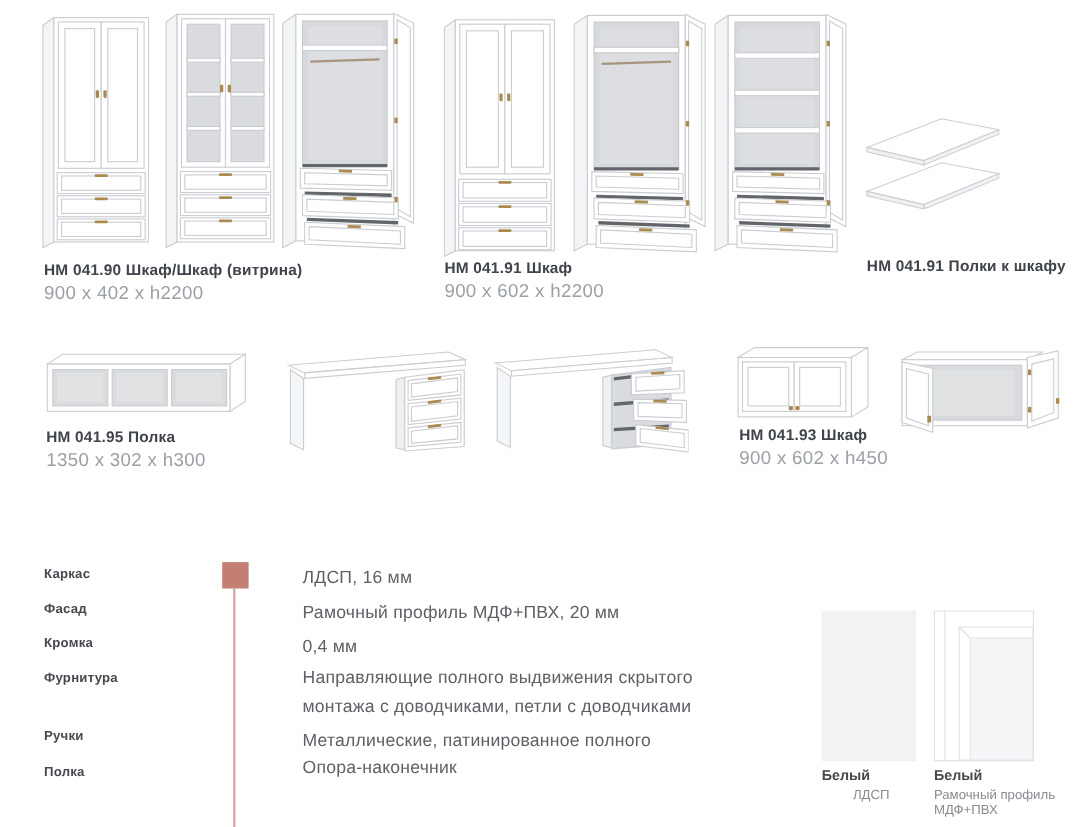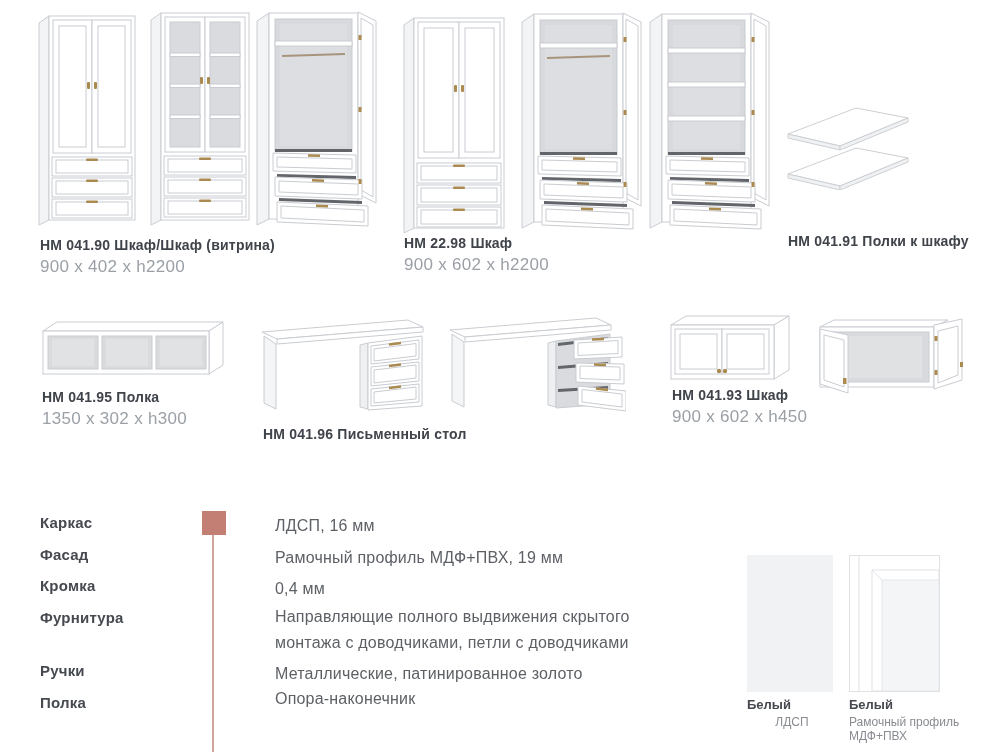--- a/index.html
+++ b/index.html
@@ -5,21 +5,21 @@
   * { margin:0; padding:0; box-sizing:border-box; }
   html,body { background:#ffffff; }
   .canvas {
     position:relative; width:981px; height:752px; background:#ffffff;
     font-family:"Liberation Sans", sans-serif; overflow:hidden;
   }
   figure { position:absolute; }
   .p-caption { position:absolute; }
   .p-title { font-size:14px; font-weight:bold; color:#3f434a; letter-spacing:.2px; white-space:nowrap; }
   .p-dims  { font-size:17px; color:#9ba0a6; margin-top:4px; letter-spacing:.3px; white-space:nowrap; }
-  .spec-label { position:absolute; left:40px; font-size:15px; font-weight:bold; color:#464a50; letter-spacing:.2px; white-space:nowrap; }
+  .spec-label { position:absolute; left:40px; font-size:12px; font-weight:bold; color:#464a50; letter-spacing:.2px; white-space:nowrap; }
   .spec-value { position:absolute; left:275px; font-size:16px; color:#5d6166; letter-spacing:.2px; line-height:26px; }
   .spec-value.wrap { width:372px; white-space:normal; }
   .accent-square { position:absolute; left:202px; top:511px; width:24px; height:24px; background:#c37f73; }
   .accent-line { position:absolute; left:212px; top:535px; width:2px; height:217px; background:#d4a49c; }
   .swatch { position:absolute; }
   .swatch-plain { width:86px; height:137px; background:#f1f2f3; }
   .swatch-frame { width:91px; height:137px; background:#ffffff; border:1px solid #e0e2e5; }
   .sw-name { position:absolute; font-size:13px; font-weight:bold; color:#45484e; white-space:nowrap; }
   .sw-type { position:absolute; font-size:12px; color:#888b90; line-height:14px; width:130px; }
 </style>
@@ -224,21 +224,21 @@
         <rect x="102.5" y="98" width="3" height="5"></rect>
         <rect x="102.5" y="170" width="3" height="5"></rect>
         <polygon points="52,145.2 64,145.5 64,148 52,147.7"></polygon>
         <polygon points="56,170 68,170.4 68,172.9 56,172.5"></polygon>
         <polygon points="60,195.5 72,196 72,198.5 60,198"></polygon>
       </g>
     </svg>
   </figure>
 
   <figcaption class="p-caption" style="left:404px; top:235px;">
-    <div class="p-title">НМ 22.98 Шкаф</div>
+    <div class="p-title">НМ 041.91 Шкаф</div>
     <div class="p-dims">900 x 602 x h2200</div>
   </figcaption>
 
   <figure style="left:786px; top:106px;">
     <svg width="126" height="84" viewBox="0 0 126 84">
       <g fill="#ffffff" stroke="#ccd0d4" stroke-width="1">
         <polygon points="2,28 70,2 122,12 54,40"></polygon>
         <polygon points="2,28 54,40 54,44 2,32" fill="#f0f1f3"></polygon>
         <polygon points="54,40 122,12 122,16 54,44" fill="#f0f1f3"></polygon>
         <polygon points="2,68 70,42 122,52 54,80"></polygon>
@@ -323,21 +323,20 @@
       </g>
       <g stroke="#ab8a50" stroke-width="2.5">
         <line x1="144" y1="23.5" x2="156" y2="23"></line>
         <line x1="146" y1="48.5" x2="158" y2="49"></line>
         <line x1="148" y1="72.5" x2="160" y2="74"></line>
       </g>
     </svg>
   </figure>
 
   <figcaption class="p-caption" style="left:263px; top:426px;">
-    <div class="p-title">НМ 041.96 Письменный стол</div>
   </figcaption>
 
   <figure style="left:670px; top:314px;">
     <svg width="120" height="68" viewBox="0 0 120 68">
       <g fill="#ffffff" stroke="#c9ccd1" stroke-width="1">
         <polygon points="1,11 16,2 119,2 104,11"></polygon>
         <polygon points="104,11 119,2 119,56 104,65"></polygon>
         <rect x="1" y="11" width="103" height="54"></rect>
         <rect x="5" y="15" width="47" height="45"></rect>
         <rect x="10" y="20" width="37" height="35" fill="none"></rect>
@@ -381,24 +380,24 @@
   <div class="accent-line"></div>
 
   <div class="spec-label" style="top:514px;">Каркас</div>
   <div class="spec-label" style="top:546px;">Фасад</div>
   <div class="spec-label" style="top:577px;">Кромка</div>
   <div class="spec-label" style="top:609px;">Фурнитура</div>
   <div class="spec-label" style="top:662px;">Ручки</div>
   <div class="spec-label" style="top:694px;">Полка</div>
 
   <div class="spec-value" style="top:513px;">ЛДСП, 16 мм</div>
-  <div class="spec-value" style="top:545px;">Рамочный профиль МДФ+ПВХ, 19 мм</div>
+  <div class="spec-value" style="top:545px;">Рамочный профиль МДФ+ПВХ, 20 мм</div>
   <div class="spec-value" style="top:576px;">0,4 мм</div>
   <div class="spec-value wrap" style="top:604px;">Направляющие полного выдвижения скрытого монтажа с доводчиками, петли с доводчиками</div>
-  <div class="spec-value" style="top:661px;">Металлические, патинированное золото</div>
+  <div class="spec-value" style="top:661px;">Металлические, патинированное полного</div>
   <div class="spec-value" style="top:686px;text-align:right;">Опора-наконечник</div>
 
   <div class="swatch swatch-plain" style="left:747px; top:555px;"></div>
   <div class="sw-name" style="left:747px; top:697px;">Белый</div>
   <div class="sw-type" style="left:747px; top:715px; width:90px;text-align:center;">ЛДСП</div>
 
   <div class="swatch swatch-frame" style="left:849px; top:555px;">
     <svg width="89" height="135" viewBox="0 0 89 135">
       <line x1="9" y1="0" x2="9" y2="135" stroke="#dfe1e4" stroke-width="1"></line>
       <polygon points="22,14 89,14 89,135 22,135" fill="none" stroke="#dfe1e4" stroke-width="1"></polygon>

